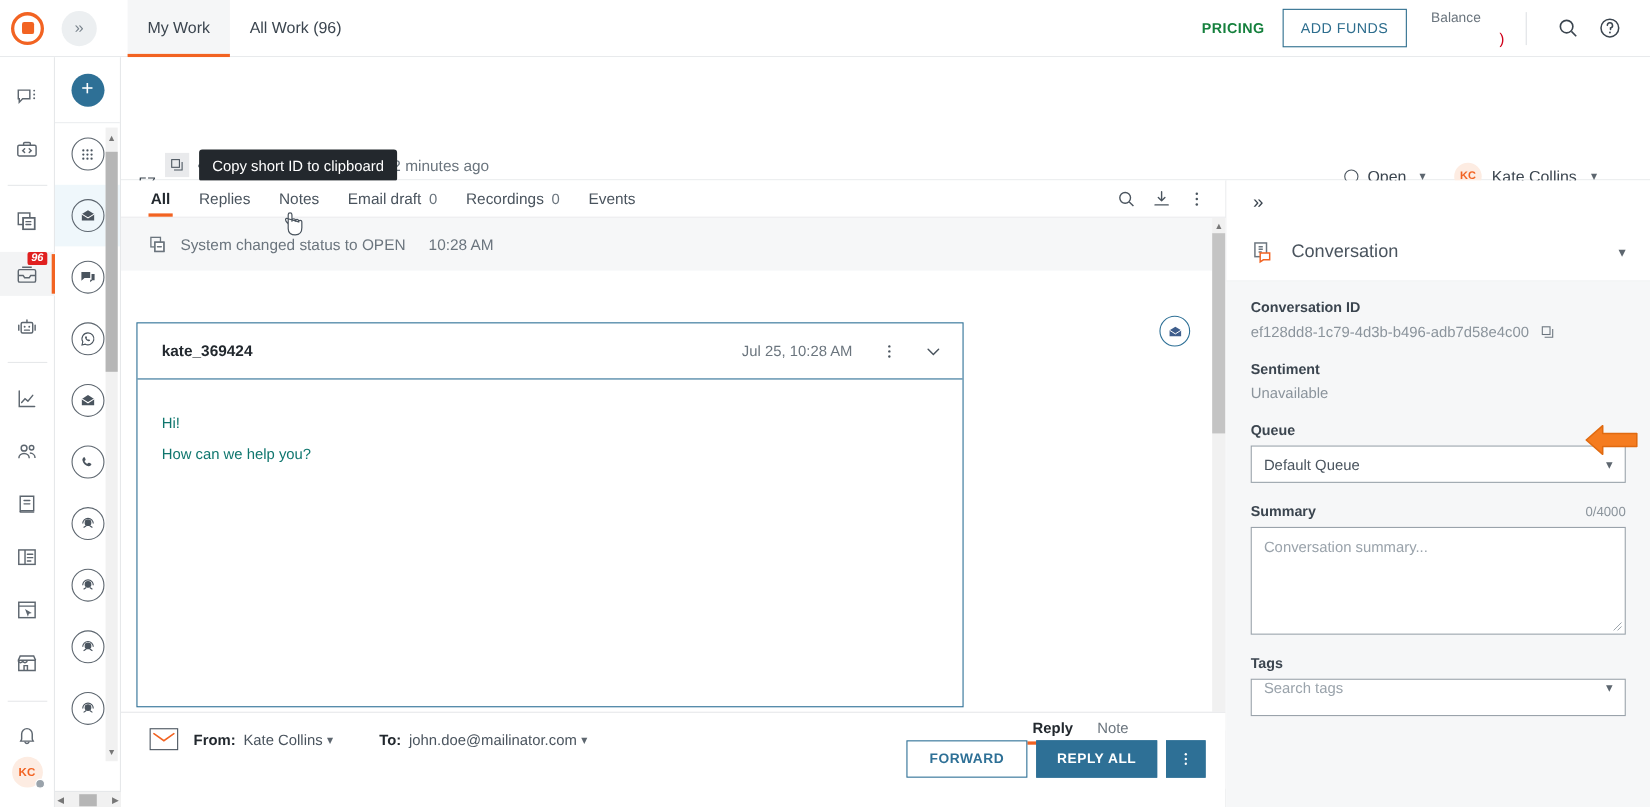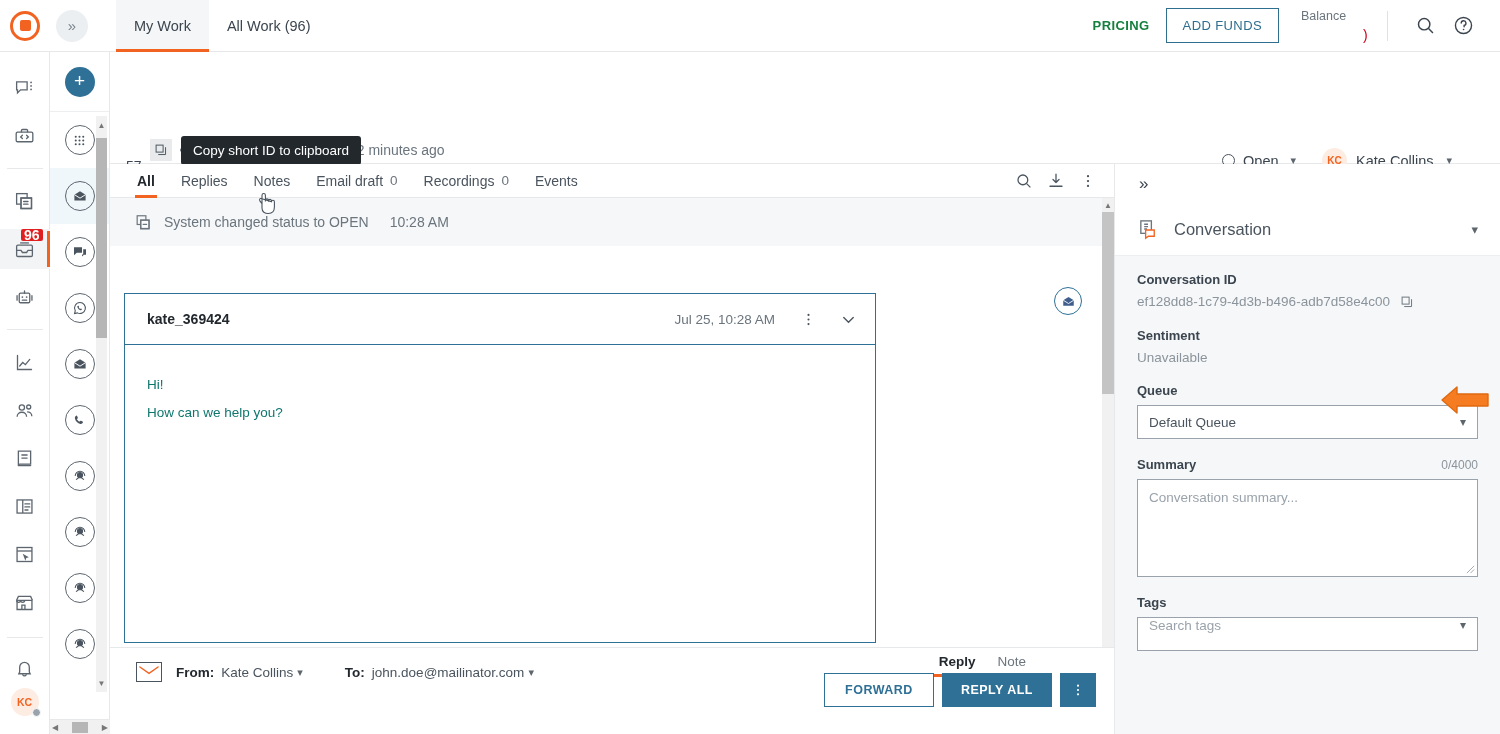--- a/index.html
+++ b/index.html
@@ -69,21 +69,21 @@
     width: 50px; height: 40px; display: flex; align-items: center; justify-content: center;
     cursor: pointer; position: relative; color: #5d666f; margin-top: 8px;
   }
   .rail-item.sel { background: #f3f4f5; }
   .rail-item.sel::after {
     content: ""; position: absolute; right: 0; top: 2px; bottom: 2px; width: 3px; background: #f26322;
   }
   .rail-sep { width: 36px; height: 1px; background: #e6e8ea; margin: 12px 0 4px; }
   .rail-badge {
     position: absolute; top: 0px; right: 7px; background: #e02020; color: #fff;
-    font-size: 14px; line-height: 12px; padding: 0 3px; border-radius: 2px; font-weight: 700;
+    font-size: 10px; line-height: 12px; padding: 0 3px; border-radius: 2px; font-weight: 700; font-style: italic;
   }
   .rail-bottom { margin-top: auto; display: flex; flex-direction: column; align-items: center; width: 100%; }
   .avatar-kc {
     width: 28px; height: 28px; border-radius: 50%; background: #fdece2; color: #f26322;
     font-size: 10.5px; font-weight: 700; display: flex; align-items: center; justify-content: center;
     position: relative; margin-bottom: 18px;
   }
   .avatar-kc .dot {
     position: absolute; right: -2px; bottom: -1px; width: 9px; height: 9px;
     border-radius: 50%; background: #9aa3ab; border: 1.5px solid #fff;
@@ -164,21 +164,21 @@
   }
   .assignee-name { font-size: 14.5px; color: #3b454f; }
   .chev { font-size: 11px; color: #5d666f; margin-left: 4px; }
 
   
   .msgpane {
     position: absolute; left: 110px; top: 164px; width: 1005px; height: 570px;
     background: #fff; border-right: 1px solid #e6e8ea;
   }
   .tabs-row {
-    height: 34px; display: flex; align-items: center; padding-left: 14px;
+    height: 34px; display: flex; align-items: flex-end; padding-left: 14px;
     border-bottom: 1px solid #e6e8ea; position: relative;
   }
   .tab {
     height: 34px; display: flex; align-items: center; gap: 7px; padding: 0 13px;
     font-size: 14px; color: #4a545e; cursor: pointer; position: relative;
   }
   .tab.active { color: #22282e; font-weight: 700; }
   .tab.active::after { content: ""; position: absolute; left: 11px; right: 11px; bottom: 0; height: 3px; background: #f26322; }
   .tab .cnt { color: #6b757e; font-weight: 400; font-size: 13.5px; }
   .tabs-actions { margin-left: auto; display: flex; align-items: center; padding-right: 10px; }

